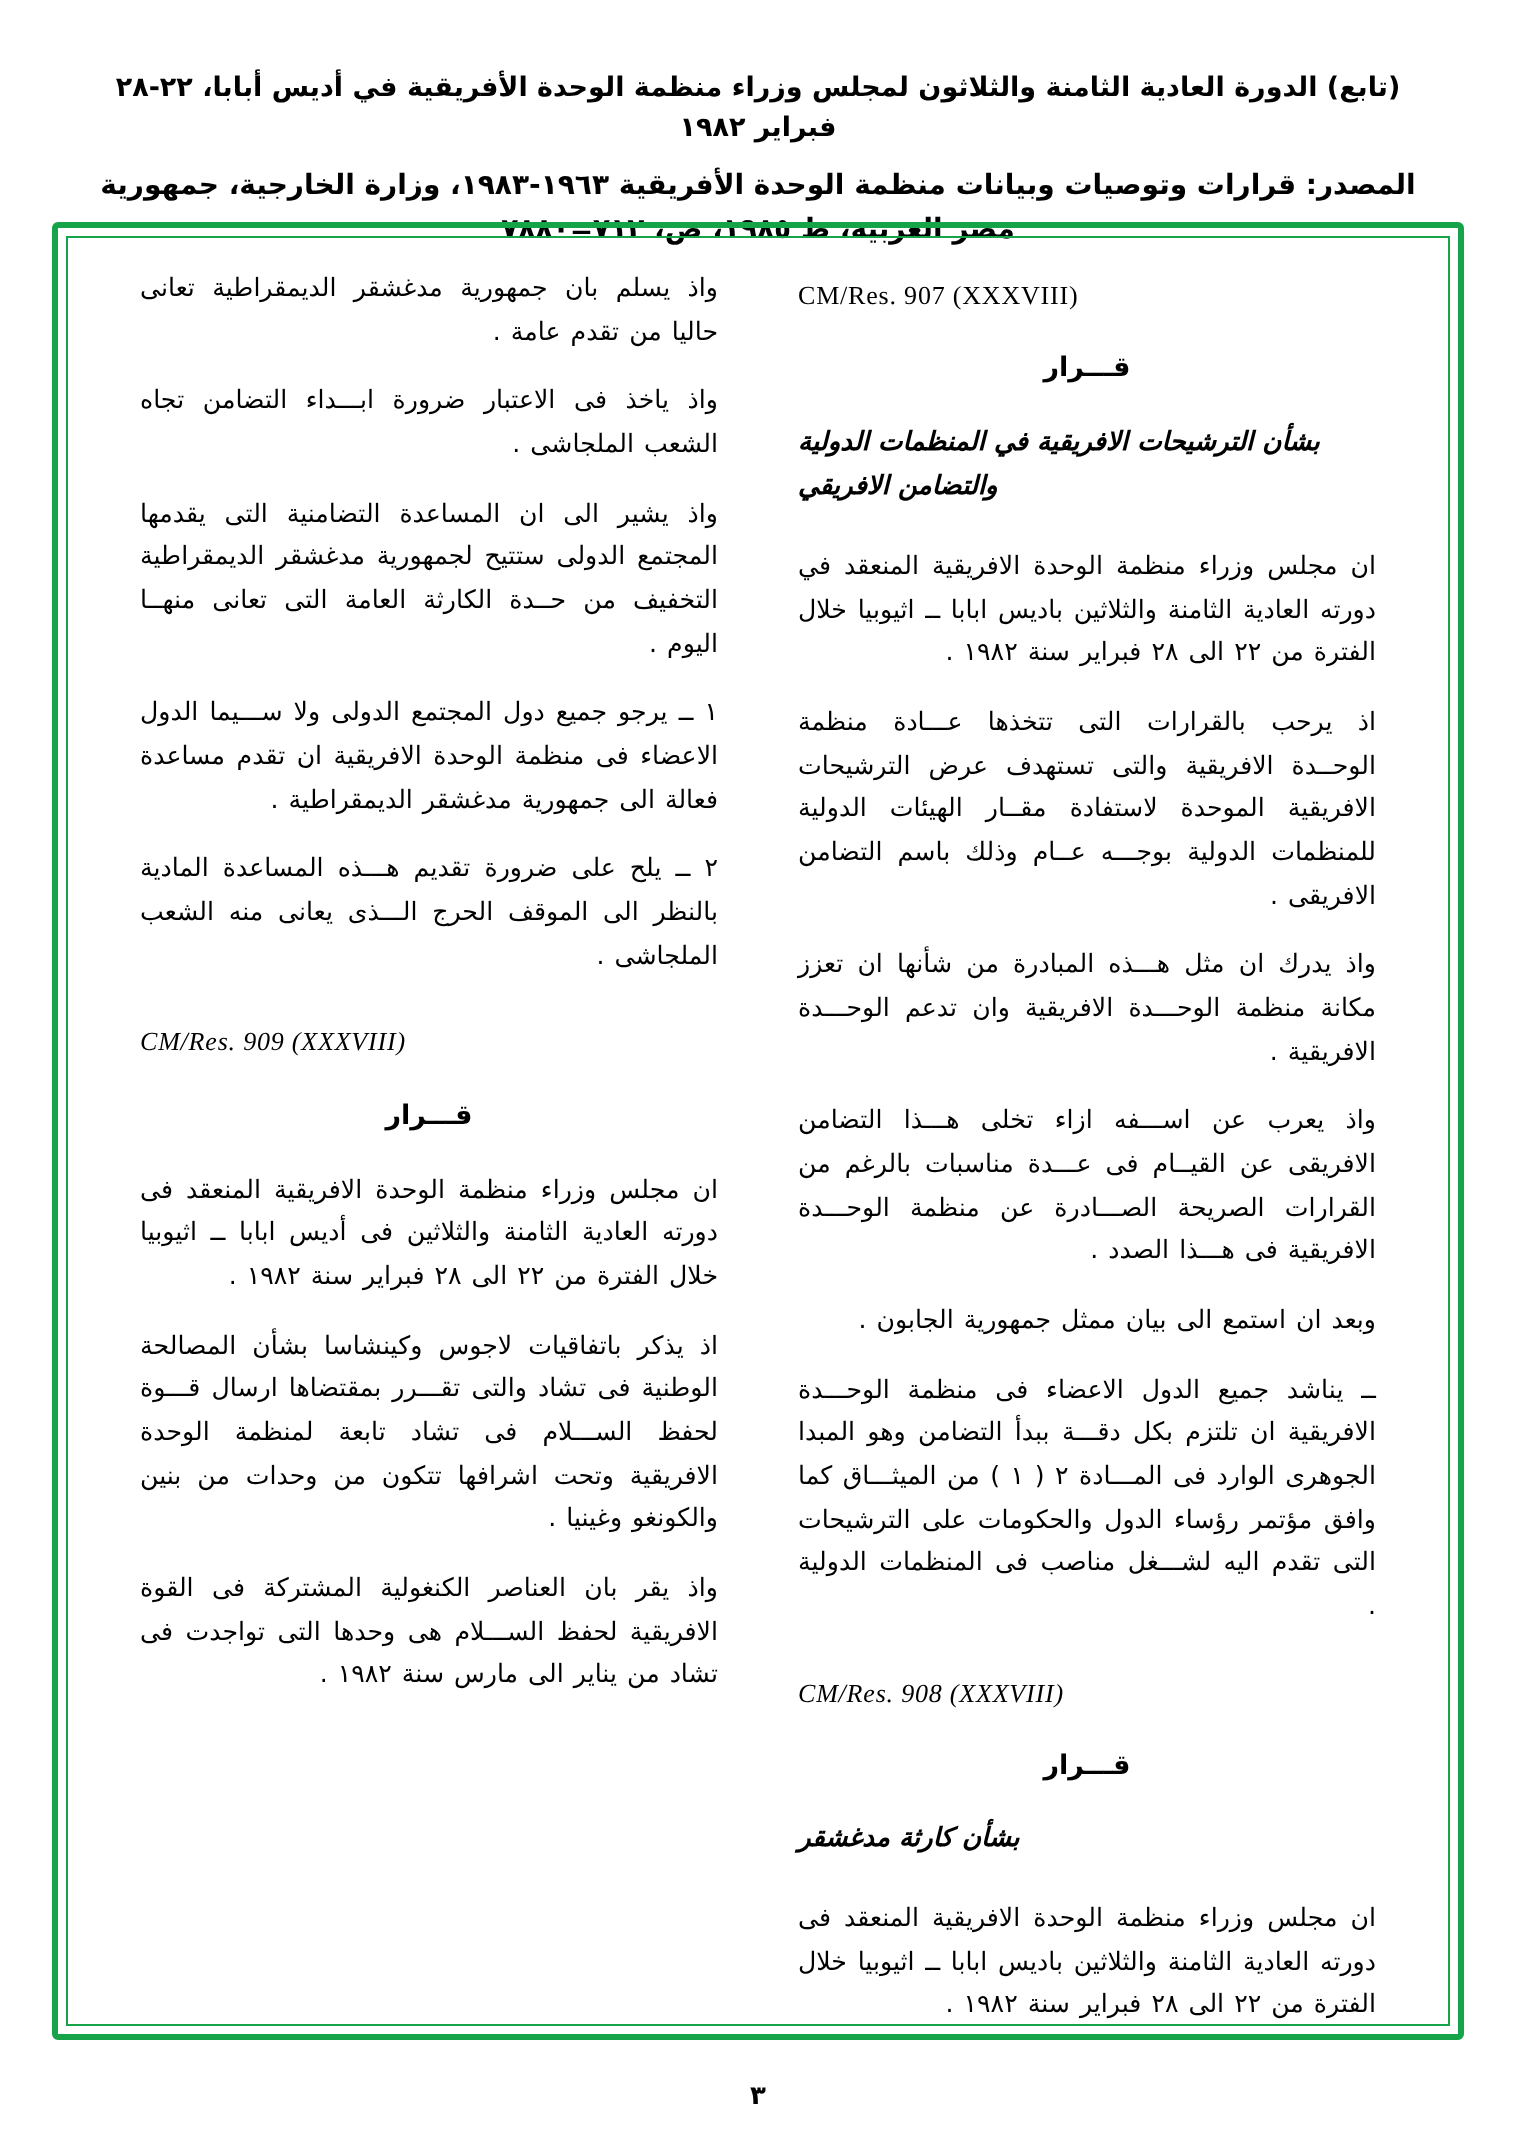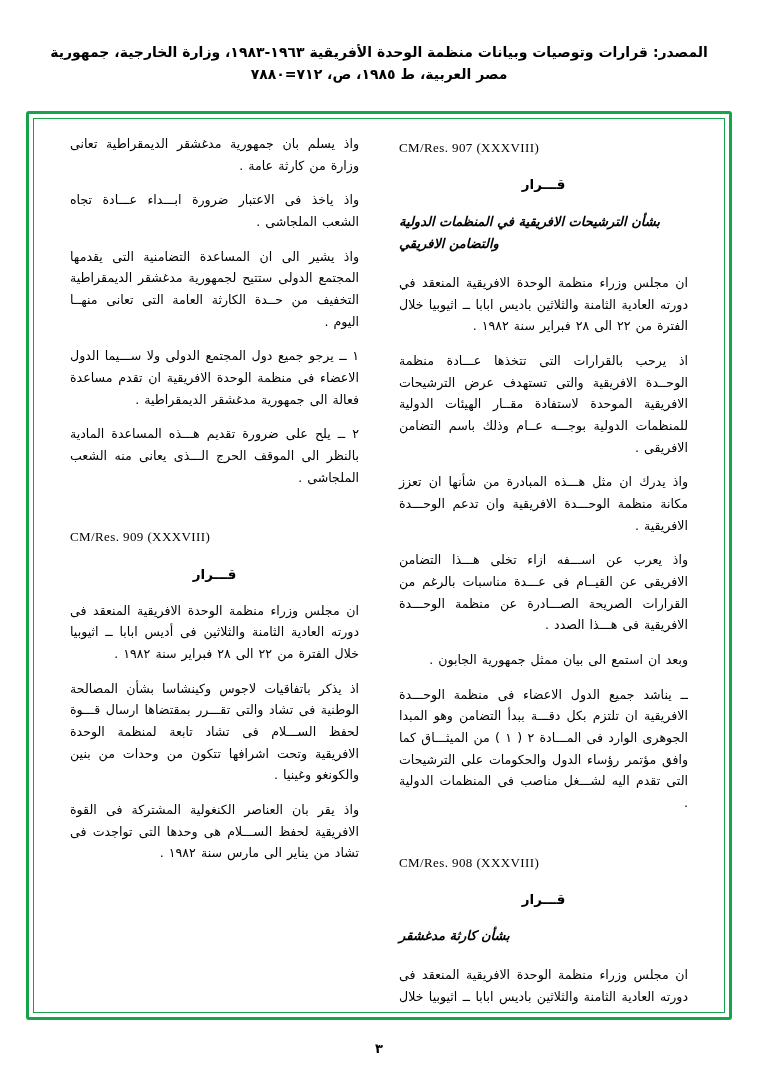--- a/index.html
+++ b/index.html
@@ -81,21 +81,21 @@
   p.para.first { margin-top: 0; }
 
   .res-code {
     direction: ltr;
     text-align: left;
     font-family: "Liberation Serif", "DejaVu Serif", serif;
     font-size: 13px;
     margin: 4px 0 14px 0;
     letter-spacing: 0.4px;
   }
-  .res-code.spaced { margin-top: 38px; }
+  .res-code.spaced { margin-top: 22px; font-style: italic; }
 
   .qarar {
     text-align: center;
     font-weight: bold;
     font-size: 13.5px;
     letter-spacing: 6px;
     margin: 4px 0 14px 0;
   }
   .res-title {
     text-align: left;
@@ -114,20 +114,21 @@
     font-size: 13px;
     font-weight: bold;
   }
 </style>
 </head>
 <body>
 
 <div class="page">
 
   <div class="header">
+    <div class="header-title">(تابع) الدورة العادية الثامنة والثلاثون لمجلس وزراء منظمة الوحدة الأفريقية في أديس أبابا، ٢٢-٢٨ فبراير ١٩٨٢</div>
     <div class="header-source">المصدر: قرارات وتوصيات وبيانات منظمة الوحدة الأفريقية ١٩٦٣-١٩٨٣، وزارة الخارجية، جمهورية مصر العربية، ط ١٩٨٥، ص، ٧١٢=٧٨٨٠</div>
   </div>
 
   <div class="frame">
     <div class="frame-inner">
       <div class="columns">
 
         <div class="col right-col">
 
           <div class="res-code">CM/Res. 907 (XXXVIII)</div>
@@ -142,22 +143,22 @@
 
           <div class="res-code spaced">CM/Res. 908 (XXXVIII)</div>
           <div class="qarar">قـــرار</div>
           <div class="res-title">بشأن كارثة مدغشقر</div>
           <p class="para">ان مجلس وزراء منظمة الوحدة الافريقية المنعقد فى دورته العادية الثامنة والثلاثين باديس ابابا ــ اثيوبيا خلال الفترة من ٢٢ الى ٢٨ فبراير سنة ١٩٨٢ .</p>
 
         </div>
 
         <div class="col left-col">
 
-          <p class="para first">واذ يسلم بان جمهورية مدغشقر الديمقراطية تعانى وزارة من كارثة عامة .</p>
-          <p class="para">واذ ياخذ فى الاعتبار ضرورة ابـــداء عـــادة تجاه الشعب الملجاشى .</p>
+          <p class="para first">واذ يسلم بان جمهورية مدغشقر الديمقراطية تعانى حاليا من تقدم عامة .</p>
+          <p class="para">واذ ياخذ فى الاعتبار ضرورة ابـــداء التضامن تجاه الشعب الملجاشى .</p>
           <p class="para">واذ يشير الى ان المساعدة التضامنية التى يقدمها المجتمع الدولى ستتيح لجمهورية مدغشقر الديمقراطية التخفيف من حــدة الكارثة العامة التى تعانى منهــا اليوم .</p>
           <p class="para">١ ــ يرجو جميع دول المجتمع الدولى ولا ســـيما الدول الاعضاء فى منظمة الوحدة الافريقية ان تقدم مساعدة فعالة الى جمهورية مدغشقر الديمقراطية .</p>
           <p class="para">٢ ــ يلح على ضرورة تقديم هـــذه المساعدة المادية بالنظر الى الموقف الحرج الـــذى يعانى منه الشعب الملجاشى .</p>
 
           <div class="res-code spaced">CM/Res. 909 (XXXVIII)</div>
           <div class="qarar">قـــرار</div>
           <p class="para">ان مجلس وزراء منظمة الوحدة الافريقية المنعقد فى دورته العادية الثامنة والثلاثين فى أديس ابابا ــ اثيوبيا خلال الفترة من ٢٢ الى ٢٨ فبراير سنة ١٩٨٢ .</p>
           <p class="para">اذ يذكر باتفاقيات لاجوس وكينشاسا بشأن المصالحة الوطنية فى تشاد والتى تقـــرر بمقتضاها ارسال قـــوة لحفظ الســـلام فى تشاد تابعة لمنظمة الوحدة الافريقية وتحت اشرافها تتكون من وحدات من بنين والكونغو وغينيا .</p>
           <p class="para">واذ يقر بان العناصر الكنغولية المشتركة فى القوة الافريقية لحفظ الســـلام هى وحدها التى تواجدت فى تشاد من يناير الى مارس سنة ١٩٨٢ .</p>
 

